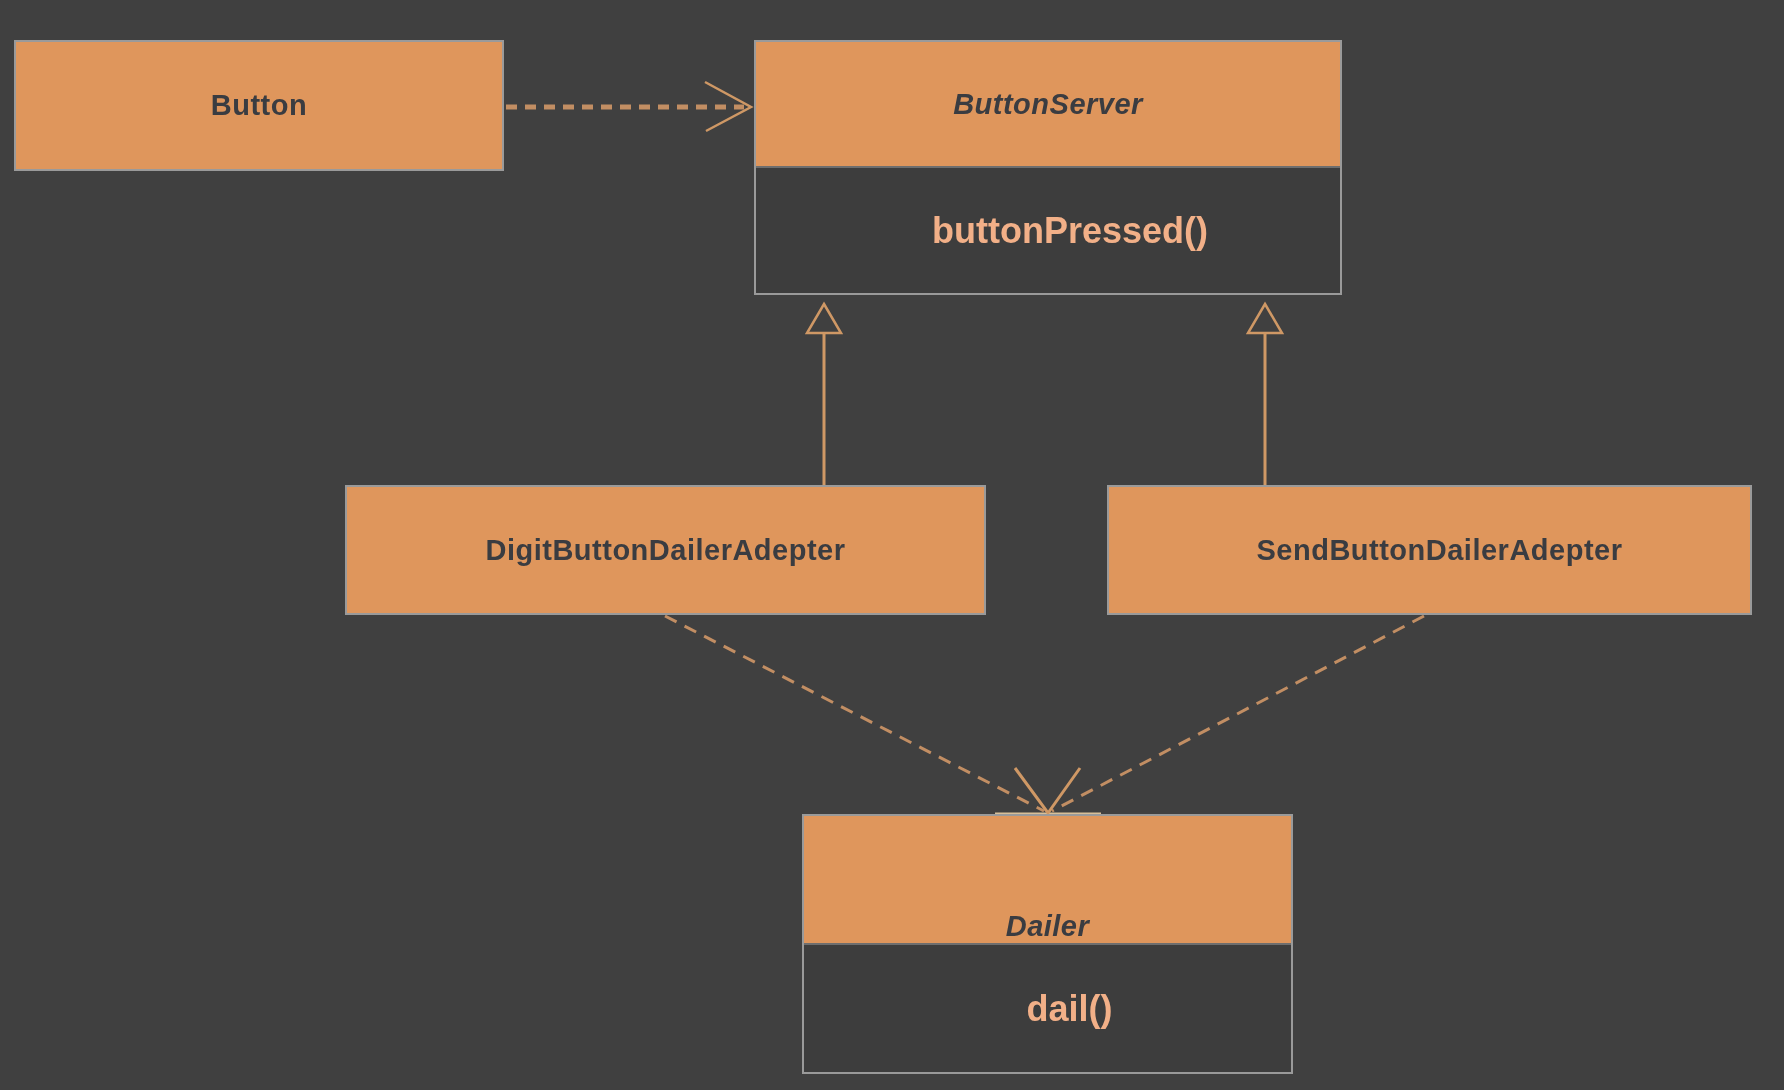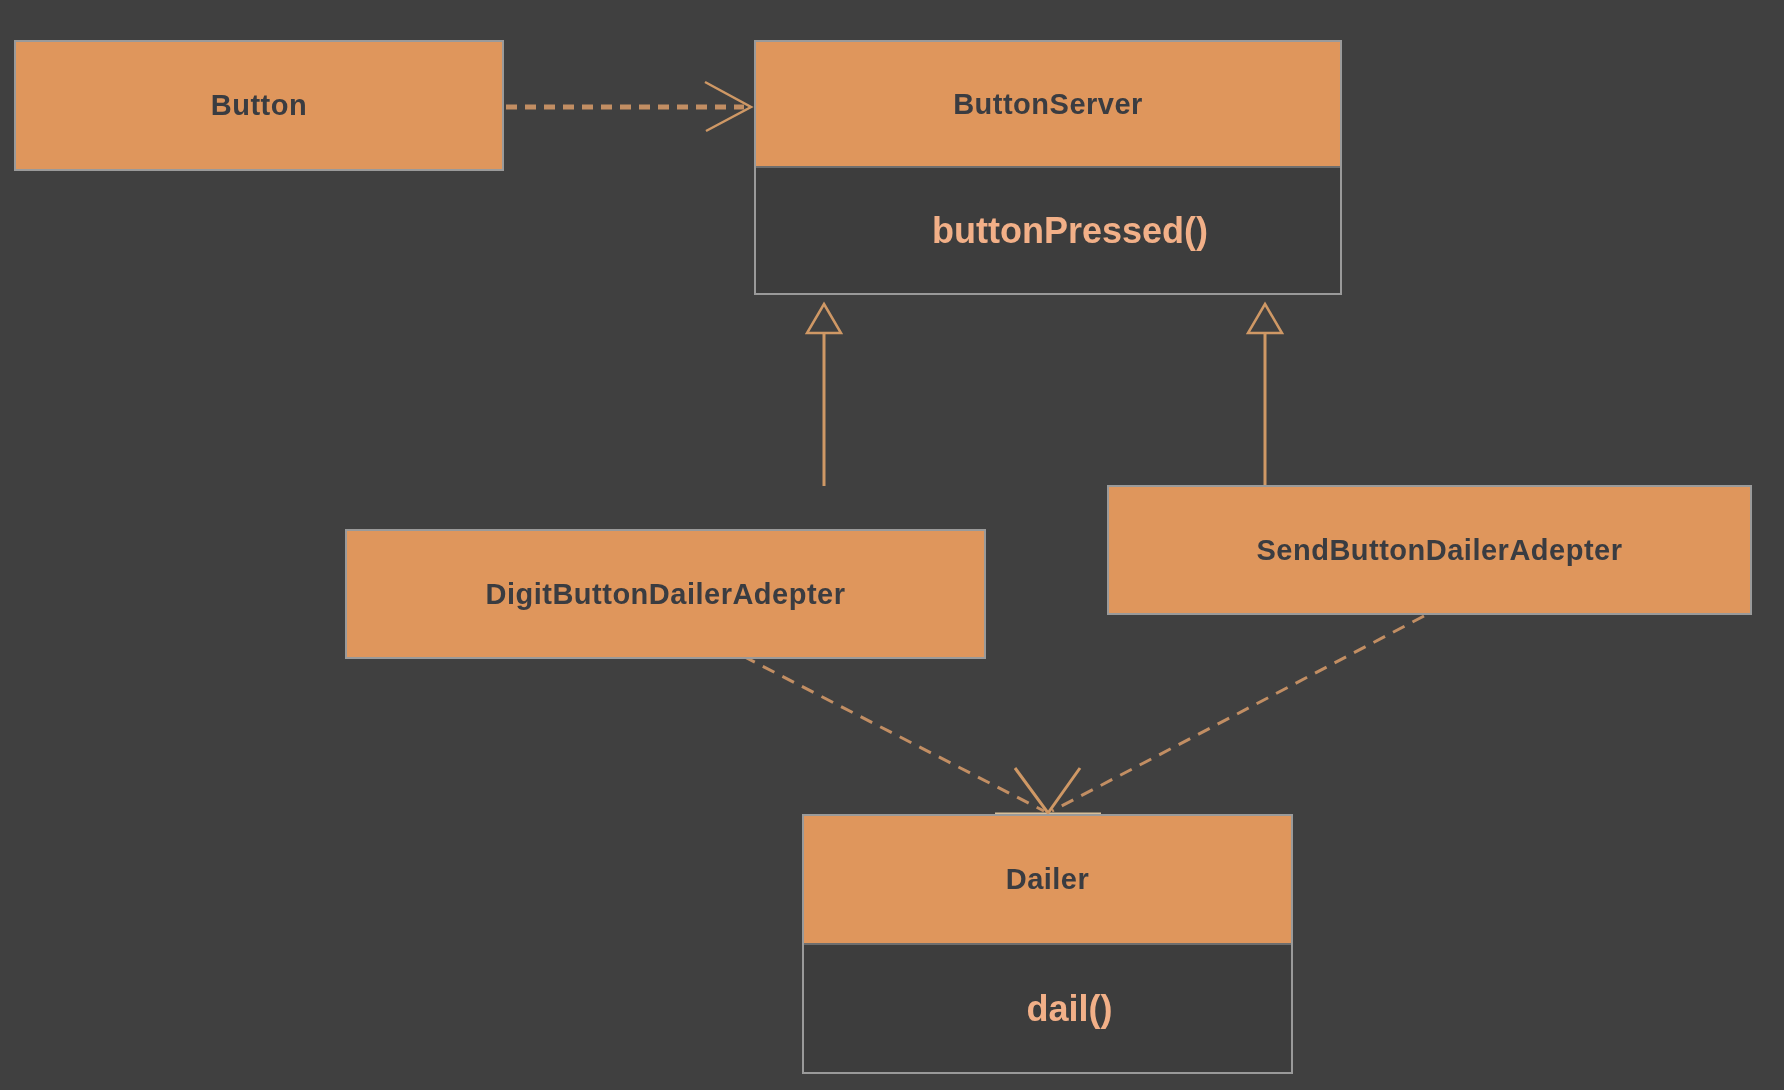--- a/index.html
+++ b/index.html
@@ -31,20 +31,21 @@
     background: var(--fill);
     display: flex;
     flex-direction: column;
   }
   .uml-header {
     background: var(--fill);
     display: flex;
     align-items: center;
     justify-content: center;
     flex: 0 0 auto;
+    font-style: italic;
   }
   .uml-title {
     color: var(--title);
     font-weight: bold;
     font-size: 29px;
     letter-spacing: 0.5px;
     white-space: nowrap;
   }
   .uml-methods {
     background: var(--body-fill);
@@ -63,24 +64,24 @@
     line-height: 52px;
     white-space: nowrap;
   }
   
   .simple { align-items: center; justify-content: center; flex-direction: row; }
 
   
   .box-button       { left: 14px;   top: 40px;  width: 490px; height: 131px; }
   .box-buttonserver { left: 754px;  top: 40px;  width: 588px; height: 255px; }
   .box-buttonserver .uml-header { height: 124px; }
-  .box-digit        { left: 345px;  top: 485px; width: 641px; height: 130px; margin-top: 44px; }
+  .box-digit        { left: 345px;  top: 485px; width: 641px; height: 130px; }
   .box-send         { left: 1107px; top: 485px; width: 645px; height: 130px; padding-left: 20px; }
   .box-dailer       { left: 802px;  top: 814px; width: 491px; height: 260px; }
-  .box-dailer .uml-header { height: 127px; }
+  .box-dailer .uml-header { height: 127px; align-items: flex-end; }
 </style>
 </head>
 <body>
 
 <div class="canvas">
 
   <svg class="connectors" viewBox="0 0 1784 1090" xmlns="http://www.w3.org/2000/svg">
 
     <g>
       <line x1="506" y1="107" x2="744" y2="107" stroke="var(--connector)" stroke-width="5" stroke-dasharray="11 8"></line>

